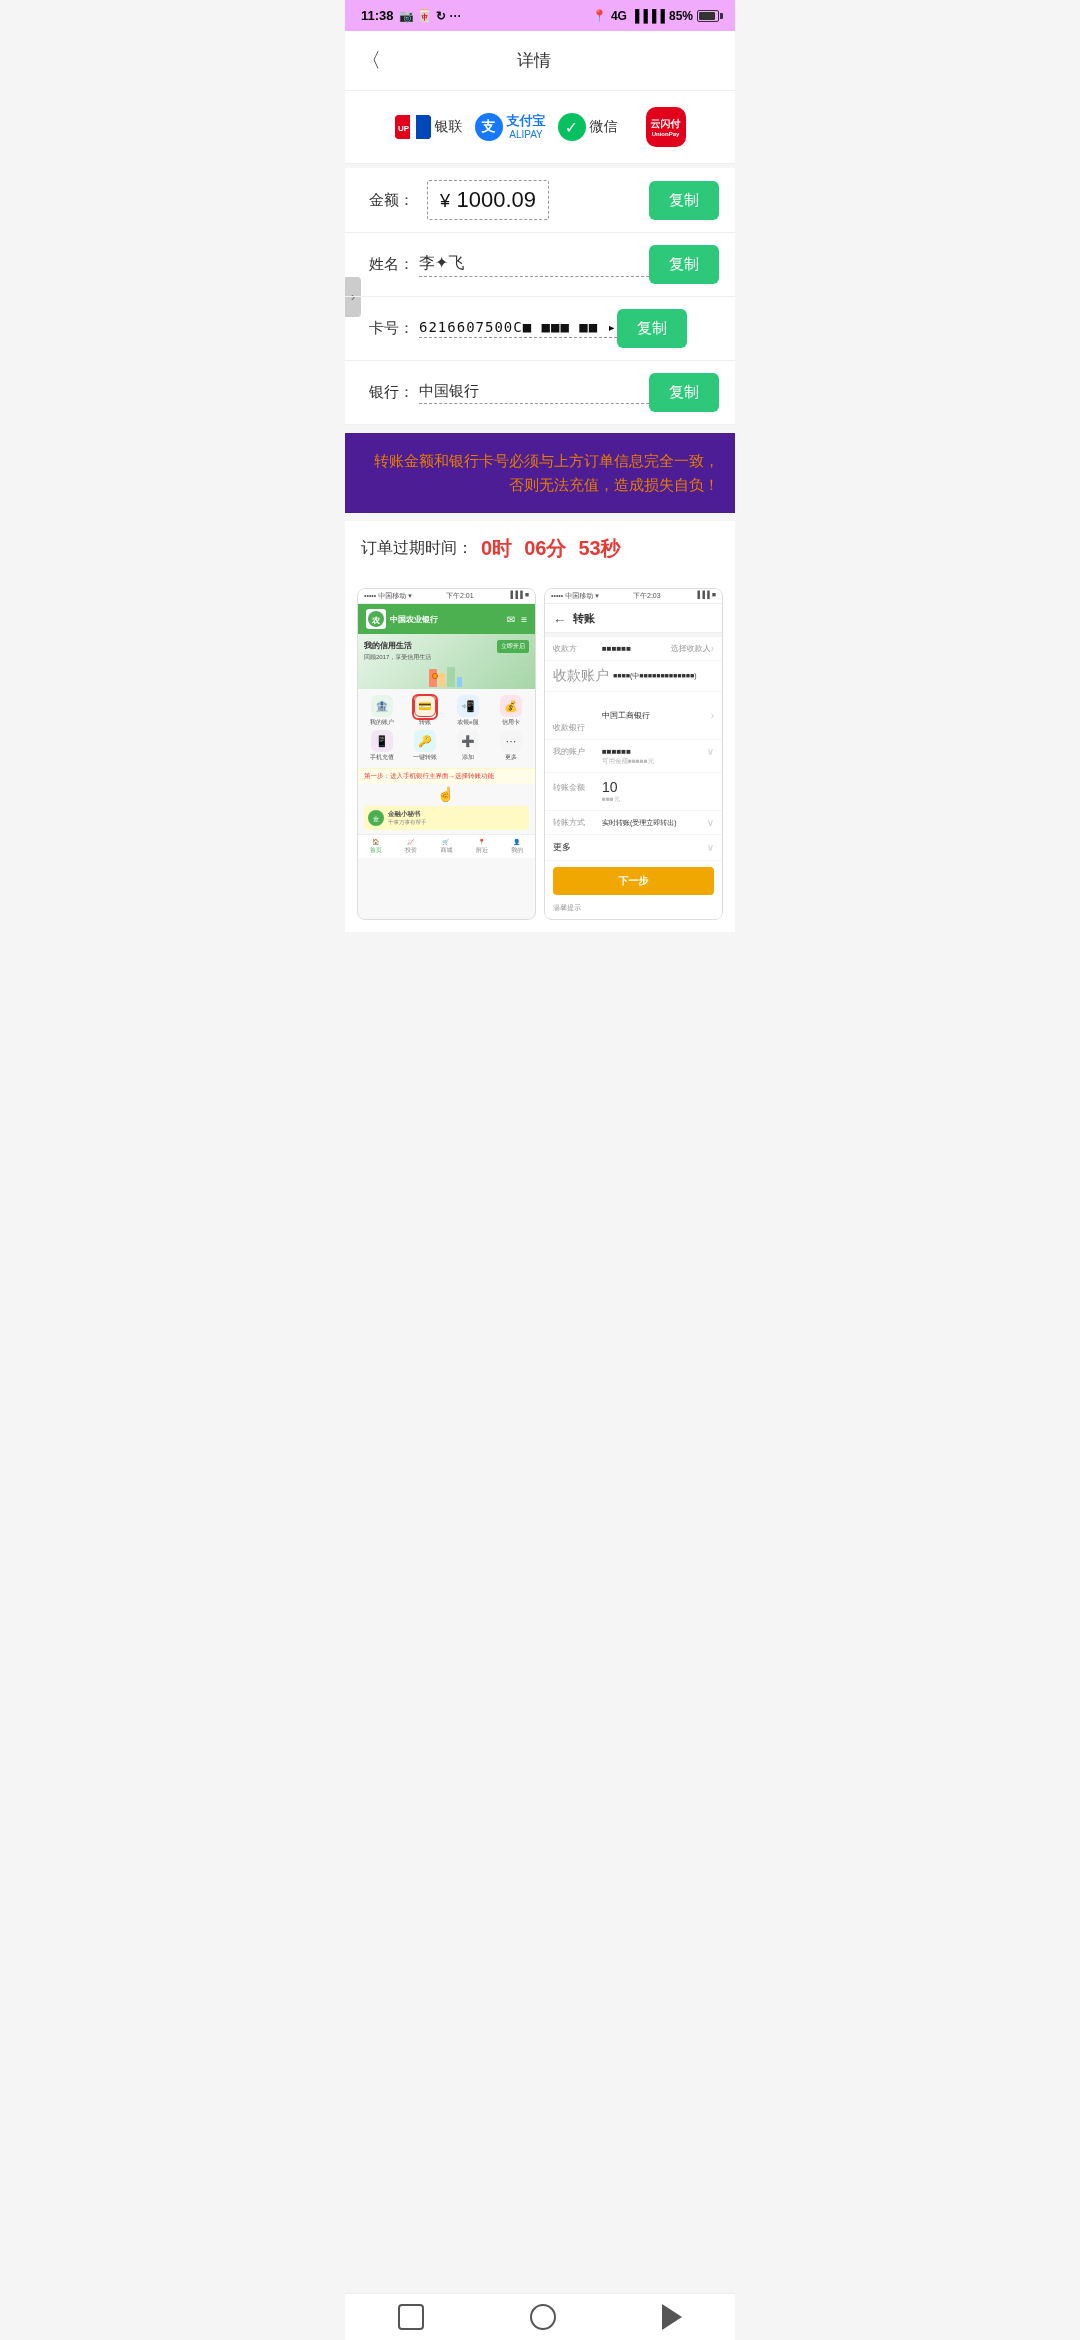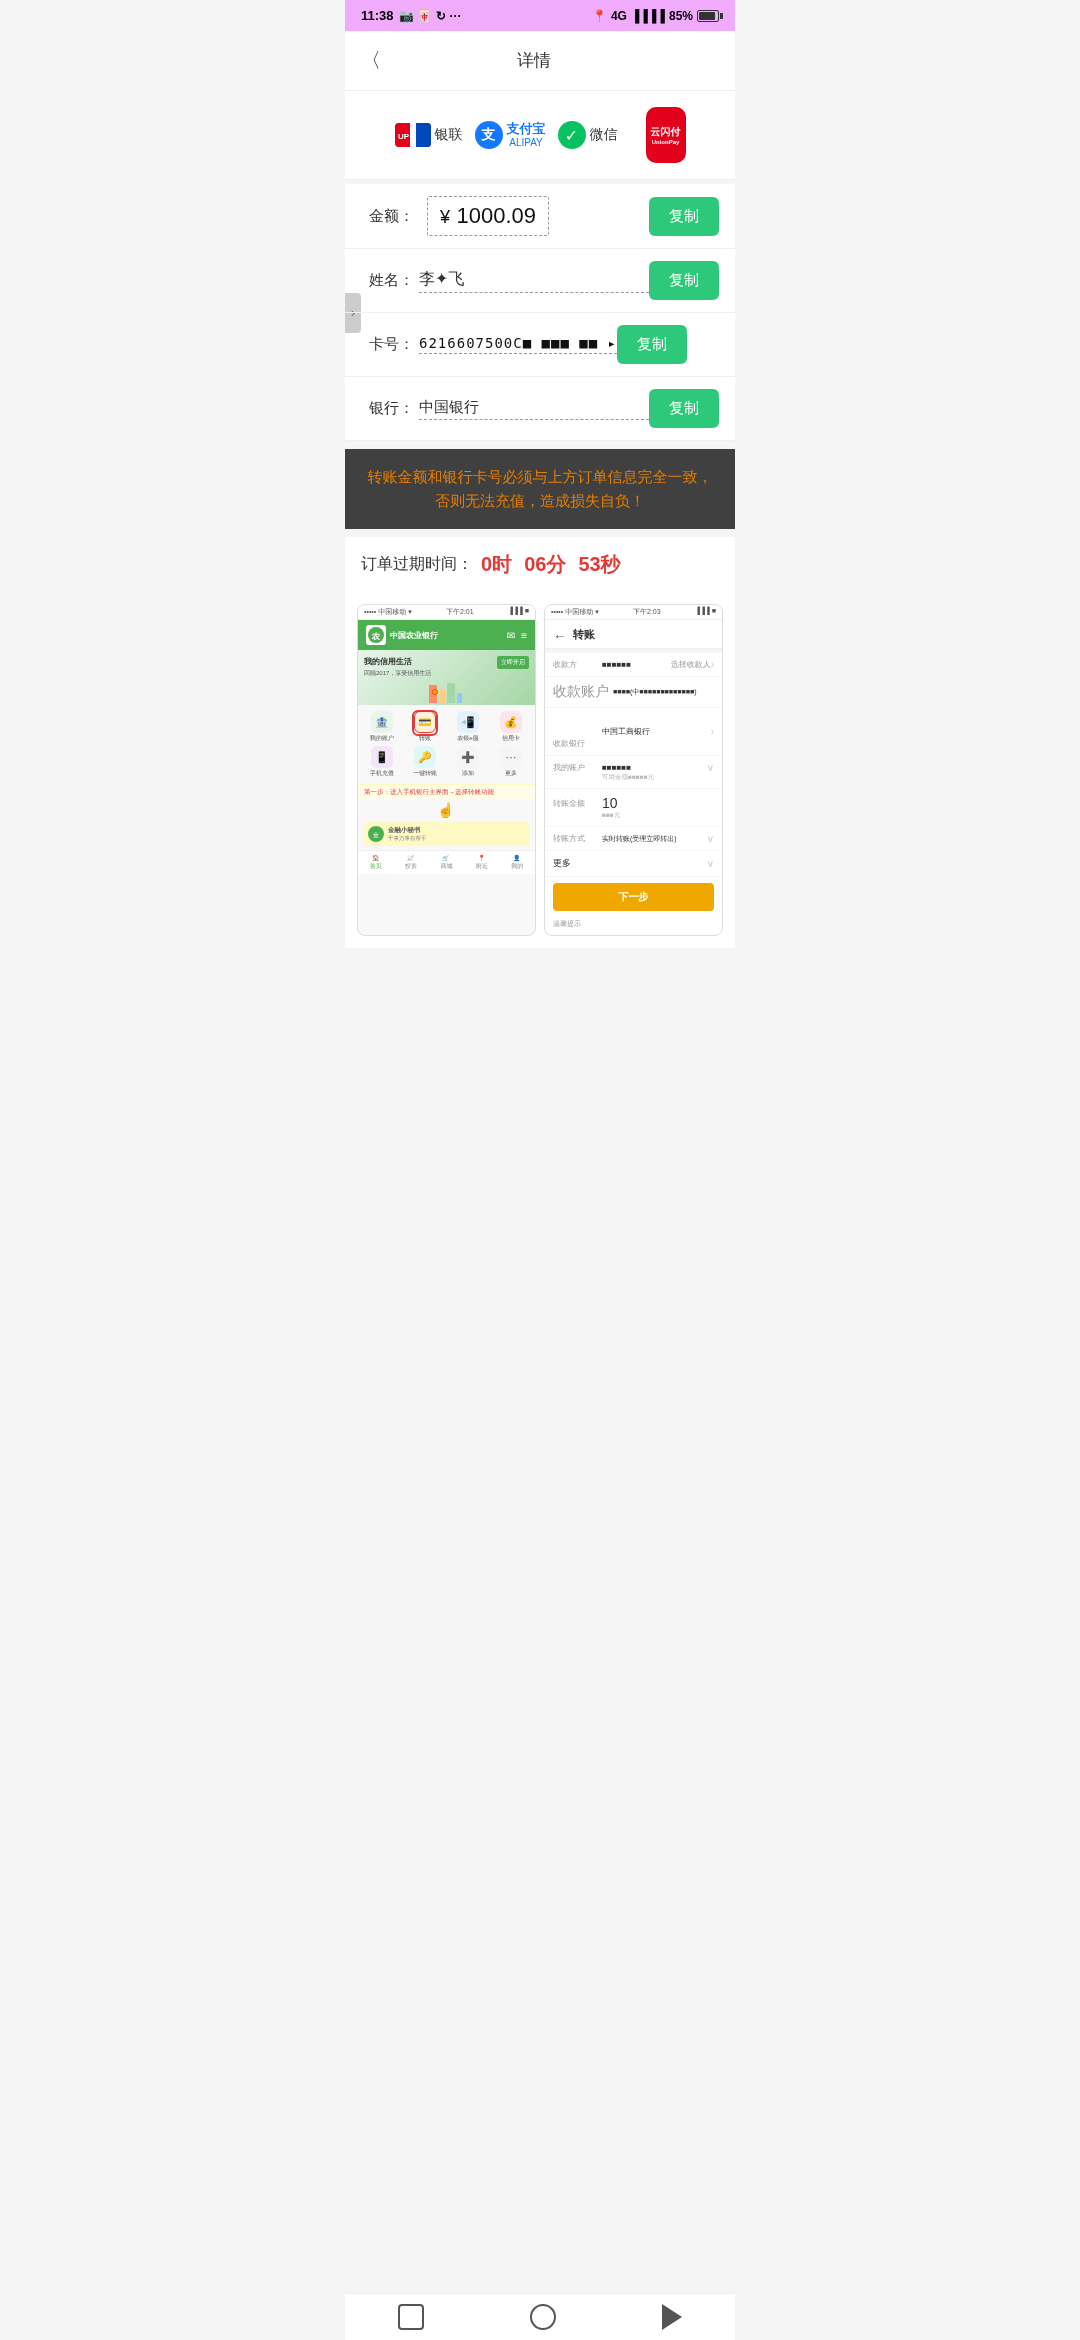--- a/index.html
+++ b/index.html
@@ -115,21 +115,21 @@
       border-radius: 50%;
       display: flex;
       align-items: center;
       justify-content: center;
       color: white;
       font-size: 16px;
     }
 
     
     .yunshan-logo {
-      width: 40px; height: 56px;
+      width: 40px; height: 40px;
       background: #e2001a;
       border-radius: 10px;
       display: flex;
       flex-direction: column;
       align-items: center;
       justify-content: center;
       color: white;
       font-size: 7px;
       font-weight: bold;
       margin-left: 16px;
@@ -214,25 +214,25 @@
       display: flex;
       align-items: center;
       justify-content: center;
       font-size: 12px;
       color: #666;
       cursor: pointer;
     }
 
     
     .warning-box {
-      background: #404040;
+      background: #4c1d95;
       border-left: none;
       padding: 16px;
       margin: 8px 0;
-      text-align: center;
+      text-align: right;
     }
     .warning-text {
       color: #e67e00;
       font-size: 15px;
       line-height: 1.6;
       font-weight: 500;
     }
 
     
     .timer-section {

